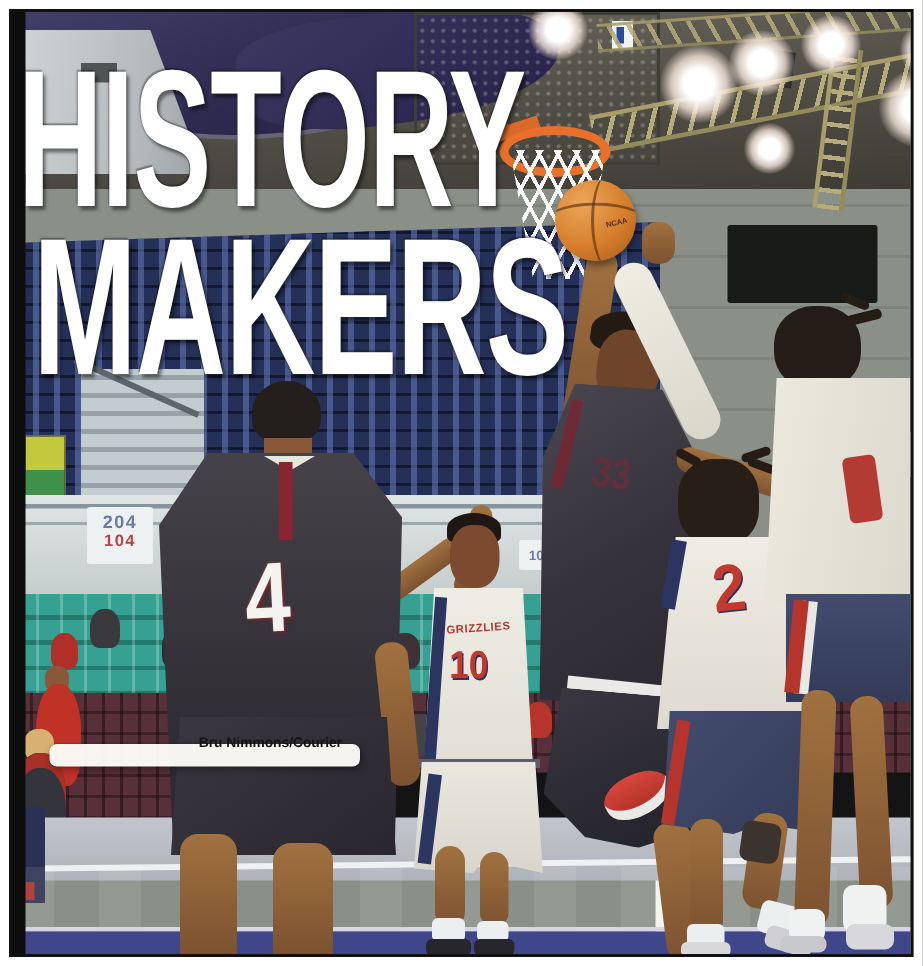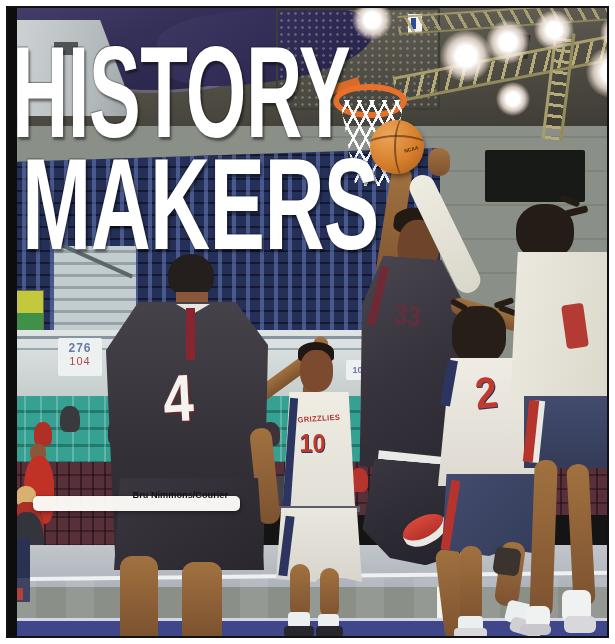--- a/index.html
+++ b/index.html
@@ -47,21 +47,21 @@
     clip-path:polygon(0 7%,100% 0,100% 93%,0 100%);}
   .stairs{left:46px;top:238px;width:82px;height:100px;background:repeating-linear-gradient(0deg,#c3ccce 0 9px,#97a2a6 9px 12px);}
   .stair-rail{left:42px;top:230px;width:90px;height:4px;background:#5c666c;transform:rotate(24deg);transform-origin:left;}
   .side-sign{left:8px;top:282px;width:26px;height:44px;background:linear-gradient(#c3c83c 0 50%,#3f9149 50% 100%);border:1px solid #6a6a4a;}
 
   .fascia{left:0;top:322px;width:432px;height:72px;background:linear-gradient(#dfe5e4,#c3cccb);}
   .fascia-rail{left:0;top:328px;width:432px;height:3px;background:#8795a0;}
   .fascia-rail2{left:0;top:340px;width:432px;height:2px;background:#9aa8b0;}
   .sign-204{left:50px;top:330px;width:44px;height:38px;background:#eef1f2;border-radius:2px;text-align:center;line-height:1.2;padding-top:3px;box-sizing:border-box;}
   .sign-204 .t1{font-size:12px;font-weight:bold;color:#6a79ab;letter-spacing:1px;display:block;}
-  .sign-204 .t2{font-size:11px;font-weight:normal;color:#b04743;letter-spacing:1px;display:block;}
+  .sign-204 .t2{font-size:11px;font-weight:bold;color:#b04743;letter-spacing:1px;display:block;}
   .sign-106{left:338px;top:352px;width:28px;height:20px;background:#eef1f2;border-radius:2px;font-size:9px;font-weight:bold;color:#6a79ab;text-align:center;line-height:20px;}
 
   .teal-seats{left:0;top:388px;width:599px;height:68px;background:#36a192;
     background-image:repeating-linear-gradient(90deg,rgba(255,255,255,.22) 0 2px,transparent 2px 16px),
                      repeating-linear-gradient(0deg,rgba(0,58,48,.38) 0 3px,transparent 3px 17px);}
   .maroon-seats{left:0;top:454px;width:599px;height:84px;background:#57303a;
     background-image:repeating-linear-gradient(90deg,rgba(18,5,8,.45) 0 2px,transparent 2px 12px),
                      repeating-linear-gradient(0deg,rgba(0,0,0,.32) 0 2px,transparent 2px 14px);}
 
   .sp{border-radius:45% 45% 30% 30%;}
@@ -227,21 +227,21 @@
     <div class="abs glow" style="left:344px;top:-8px;width:40px;height:40px;"></div>
 
     <div class="abs bleachers"></div>
     <div class="abs stairs"></div>
     <div class="abs stair-rail"></div>
     <div class="abs side-sign"></div>
     <div class="abs fascia"></div>
     <div class="abs fascia-rail"></div>
     <div class="abs fascia-rail2"></div>
     <div class="abs sign-204">
-      <span class="t1">276</span>
+      <span class="t1">204</span>
       <span class="t2">104</span>
     </div>
     <div class="abs sign-106">106</div>
     <div class="abs teal-seats"></div>
     <div class="abs maroon-seats"></div>
 
     <div class="abs sp" style="left:52px;top:398px;width:20px;height:26px;background:#3a3a3e;"></div>
     <div class="abs sp" style="left:100px;top:410px;width:22px;height:28px;background:#2e2e34;"></div>
     <div class="abs sp" style="left:160px;top:394px;width:20px;height:26px;background:#44403c;"></div>
     <div class="abs sp" style="left:214px;top:404px;width:22px;height:28px;background:#2c2a30;"></div>

